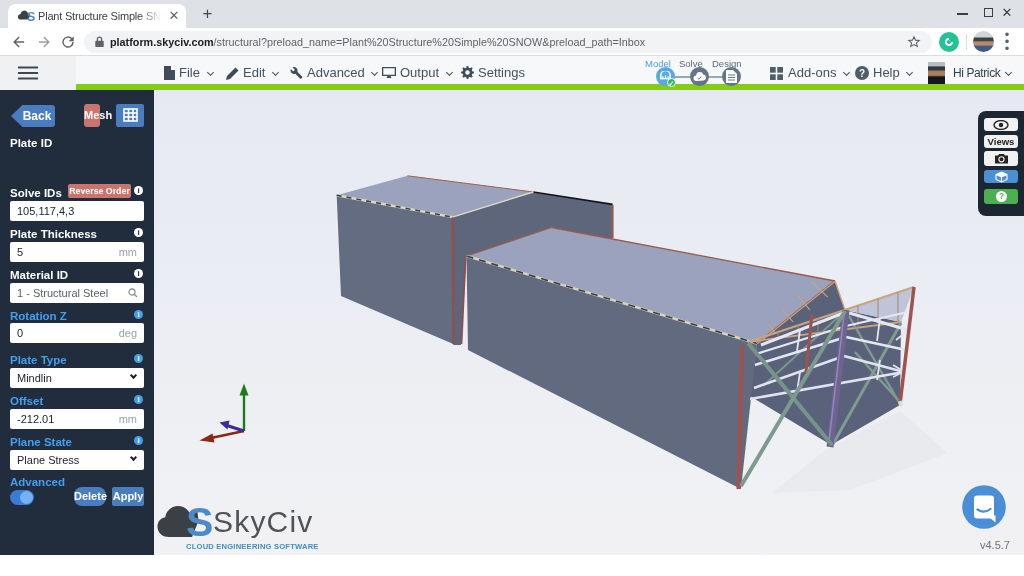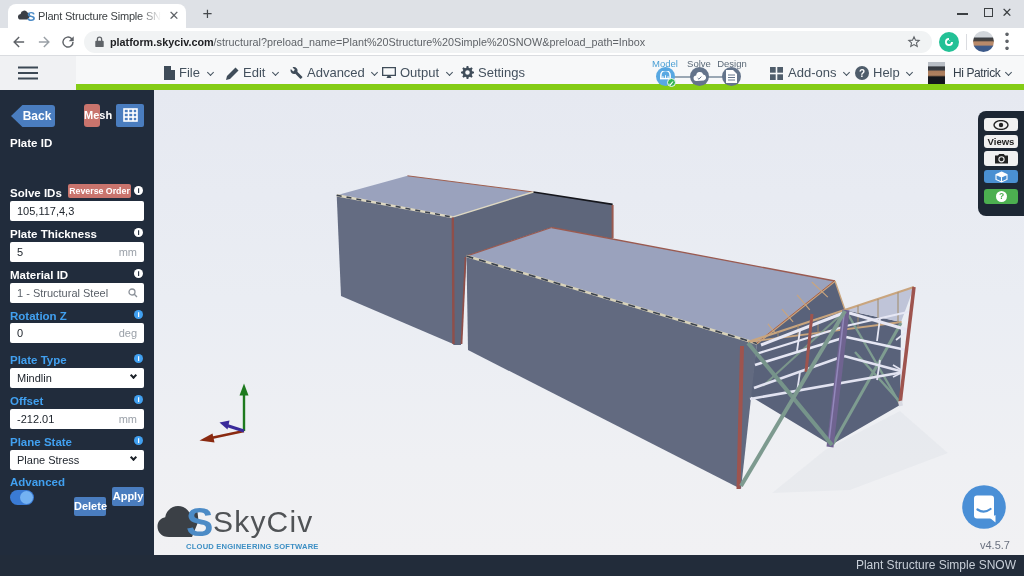--- a/index.html
+++ b/index.html
@@ -19,21 +19,21 @@
   #toolbar { position:absolute; left:0; top:28px; width:1024px; height:28px; background:#fff; border-bottom:1px solid #dadce0; }
   .navic { position:absolute; top:3px; width:22px; height:22px; color:#5f6368; }
   #omnibox { position:absolute; left:84px; top:3px; width:848px; height:22px; background:#f1f3f4; border-radius:11px; }
   #omnibox .url { position:absolute; left:26px; top:4.5px; font-size:10.8px; color:#5f6368; white-space:nowrap; }
   #omnibox .url b { color:#202124; font-weight:bold; }
 
   
   #menubar { position:absolute; left:0; top:56px; width:1024px; height:34px; background:#f7f8f9; border-bottom:6px solid #84cc16; }
   .menuitem { position:absolute; top:0; height:34px; line-height:34px; font-size:13px; color:#44515e; white-space:nowrap; }
   .chev { display:inline-block; width:5px; height:5px; border-right:1.6px solid #44515e; border-bottom:1.6px solid #44515e; transform:rotate(45deg); vertical-align:2px; margin-left:4px; }
-  .wflabel { position:absolute; top:2px; font-size:9.5px; color:#5c6a78; width:40px; text-align:center; }
+  .wflabel { position:absolute; top:2px; font-size:9.5px; color:#5c6a78; width:40px; text-align:left; }
   .wfcirc { position:absolute; top:11px; width:19px; height:19px; border-radius:50%; }
 
   
   #sidebar { position:absolute; left:0; top:90px; width:154px; height:465px; background:#212c3c; }
   .sblabel { position:absolute; left:10px; font-size:11.5px; font-weight:bold; color:#fff; }
   .sblabel.blue { color:#41a0f0; }
   .sbinput { position:absolute; left:10px; width:134px; height:20px; background:#fff; border-radius:2px; font-size:11px; color:#20262e; line-height:20px; padding-left:7px; }
   .unit { position:absolute; right:7px; top:0; color:#9aa0a8; font-size:11px; }
   .selchev { position:absolute; right:8px; top:5.5px; width:5px; height:5px; border-right:2px solid #1c2128; border-bottom:2px solid #1c2128; transform:rotate(45deg); }
   .sbbtn { position:absolute; background:#4a7dbf; color:#fff; font-size:11px; font-weight:bold; text-align:center; border-radius:3px; }
@@ -231,21 +231,21 @@
     <div class="sbinput" style="top:319px">-212.01<span class="unit">mm</span></div>
 
     <div class="sblabel blue" style="top:346px">Plane State</div>
     <div class="info blue" style="left:134px;top:346px">i</div>
     <div class="sbinput" style="top:359.5px">Plane Stress<span class="selchev"></span></div>
 
     <div class="sblabel blue" style="top:386px">Advanced</div>
     <div style="position:absolute;left:10px;top:400px;width:24px;height:15px;border-radius:8px;background:#3a7bd5">
       <div style="position:absolute;right:1px;top:1px;width:13px;height:13px;border-radius:50%;background:#74b2f2"></div>
     </div>
-    <div class="sbbtn" style="left:74px;top:407px;width:32px;height:19px;line-height:19px;border-radius:2px">Delete</div>
+    <div class="sbbtn" style="left:74px;top:397px;width:32px;height:19px;line-height:19px;border-radius:8px">Delete</div>
     <div class="sbbtn" style="left:112px;top:397px;width:32px;height:19px;line-height:19px;border-radius:2px">Apply</div>
   </div>
 
   <div id="viewport">
     <svg id="scene" width="870" height="465" viewBox="154 90 870 465">
 
       <polygon points="825,450 900,411 948,453 850,490 772,493" fill="rgba(125,135,158,0.05)"></polygon>
 
       <polygon points="452.4,217.1 533.3,192 612.6,204.4 612.6,239 551.5,227.5 466.5,256 461,345 453.3,345" fill="#5e667b"></polygon>
       <line x1="533.3" y1="192" x2="612.6" y2="204.4" stroke="#15161c" stroke-width="1.6"></line>
@@ -381,14 +381,13 @@
         </svg>
     </div>
     <div class="rbtn" style="top:78px;height:14.5px;background:#4caf50">
       <svg width="11" height="11" viewBox="0 0 11 11" style="display:block;margin:1.7px auto 0">
           <circle cx="5.5" cy="5.5" r="5.5" fill="#fff"></circle>
           <text x="5.5" y="8.4" text-anchor="middle" font-family="Liberation Sans" font-size="8.5" font-weight="bold" fill="#4caf50">?</text>
         </svg>
     </div>
   </div>
 
-  <div id="bottombar">Plant Structure Simple SNOW</div>
 </div>
 
 </body></html>

